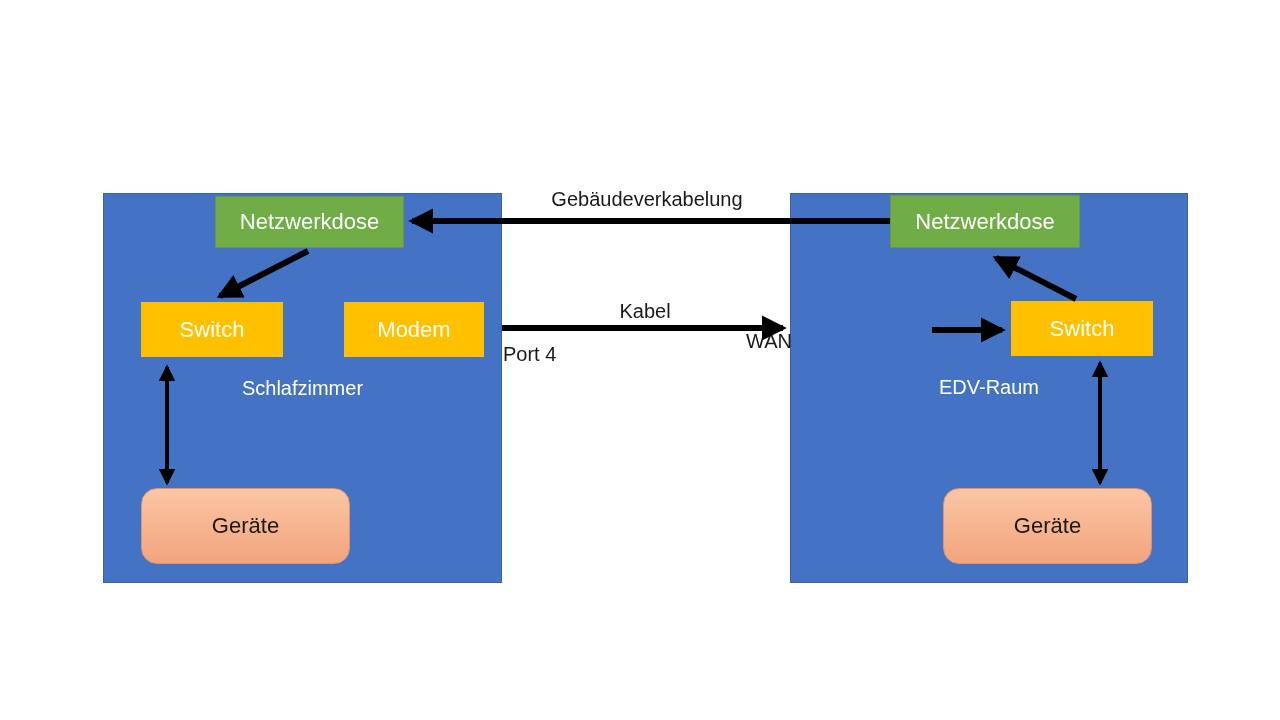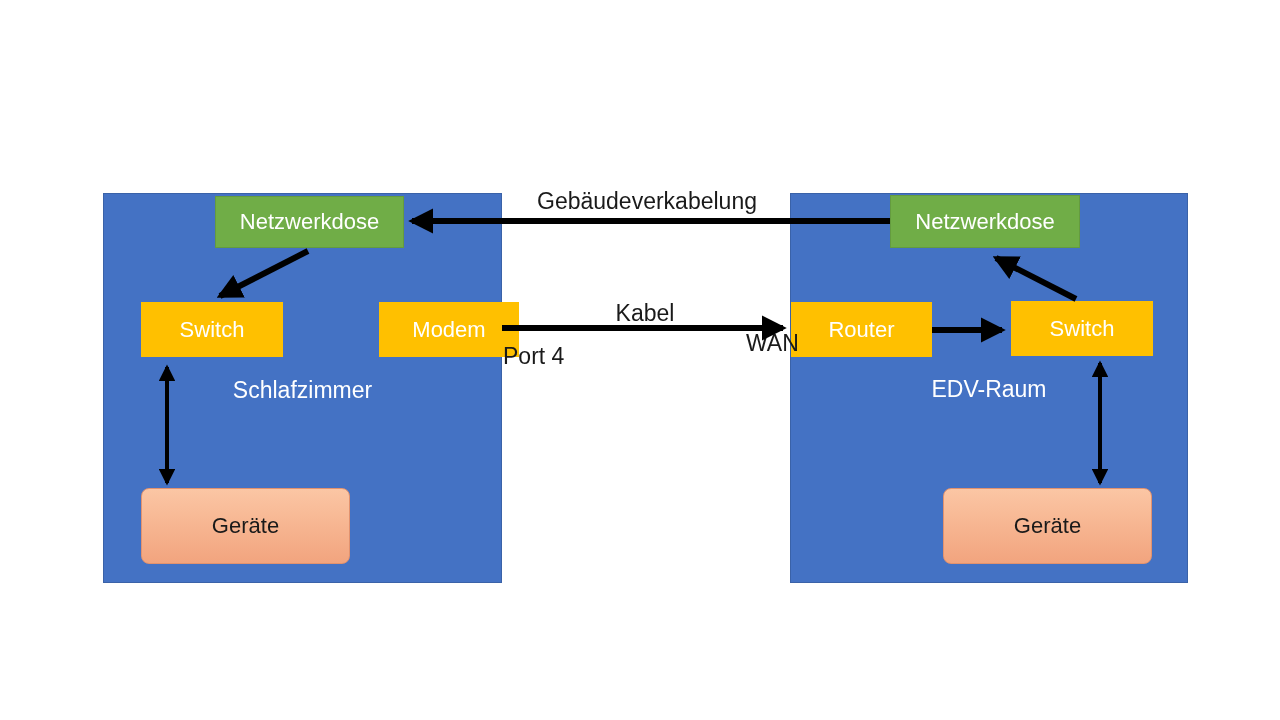--- a/index.html
+++ b/index.html
@@ -29,33 +29,33 @@
     position:absolute;
     display:flex;align-items:center;justify-content:center;
     font-size:22px;color:var(--label-light);
     z-index:3;
   }
   .jack{background:var(--jack-fill);border:1px solid rgba(0,0,0,0.10);}
   .jack-left{left:215px;top:196px;width:189px;height:52px;}
   .jack-right{left:890px;top:195px;width:190px;height:53px;}
   .device{background:var(--device-fill);border-radius:0;}
   .switch-left{left:141px;top:302px;width:142px;height:55px;}
-  .modem{left:379px;top:302px;width:140px;height:55px;}
+  .modem{left:344px;top:302px;width:140px;height:55px;}
   .router{left:791px;top:302px;width:141px;height:55px;}
   .switch-right{left:1011px;top:301px;width:142px;height:55px;}
   .endpoint{
     background:linear-gradient(to bottom, var(--endpoint-top), var(--endpoint-bottom));
     border:1.5px solid var(--endpoint-border);
-    border-radius:8px;
+    border-radius:16px;
     color:var(--label-dark);
   }
   .endpoint-left{left:141px;top:488px;width:209px;height:76px;}
   .endpoint-right{left:943px;top:488px;width:209px;height:76px;}
   .free-label{
-    position:absolute;font-size:23px;color:var(--label-dark);
+    position:absolute;font-size:20px;color:var(--label-dark);
     white-space:nowrap;z-index:4;
   }
   .room-label{color:var(--label-light);text-align:center;}
   .lbl-schlafzimmer{left:103px;width:399px;top:377px;}
   .lbl-edvraum{left:790px;width:398px;top:376px;}
   .lbl-building{left:400px;width:494px;top:188px;text-align:center;}
   .lbl-kabel{left:545px;width:200px;top:300px;text-align:center;}
   .lbl-port4{left:503px;top:335px;margin-top:8px;}
   .lbl-wan{left:734px;top:330px;margin-left:12px;}
   .connections{
@@ -87,21 +87,20 @@
     <line x1="1076" y1="299" x2="996" y2="258" stroke-width="6" marker-end="url(#ah)"></line>
     <line x1="1100" y1="363" x2="1100" y2="483" stroke-width="4" marker-start="url(#ah)" marker-end="url(#ah)"></line>
   </svg>
 
   <div class="node jack jack-left">Netzwerkdose</div>
   <div class="node device switch-left">Switch</div>
   <div class="node device modem">Modem</div>
   <div class="node endpoint endpoint-left">Geräte</div>
 
   <div class="node jack jack-right">Netzwerkdose</div>
-  <div class="node device router">Router</div>
   <div class="node device switch-right">Switch</div>
   <div class="node endpoint endpoint-right">Geräte</div>
 
   <div class="free-label room-label lbl-schlafzimmer">Schlafzimmer</div>
   <div class="free-label room-label lbl-edvraum">EDV-Raum</div>
   <div class="free-label lbl-building">Gebäudeverkabelung</div>
   <div class="free-label lbl-kabel">Kabel</div>
   <div class="free-label lbl-port4">Port 4</div>
   <div class="free-label lbl-wan">WAN</div>
 

